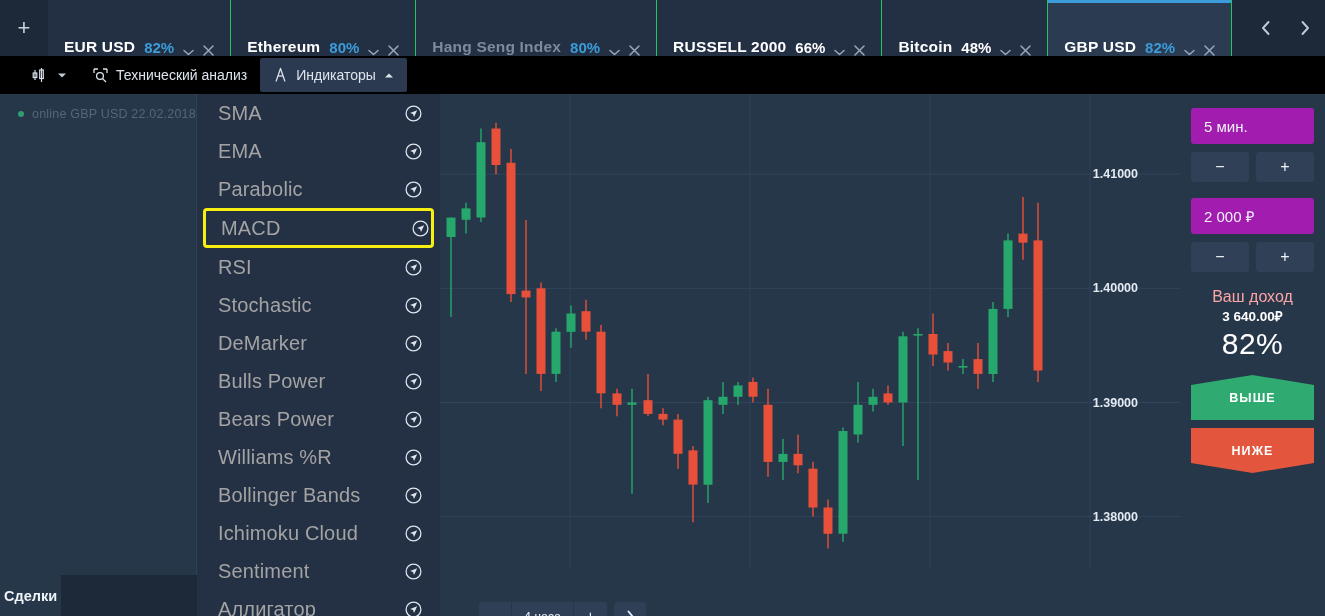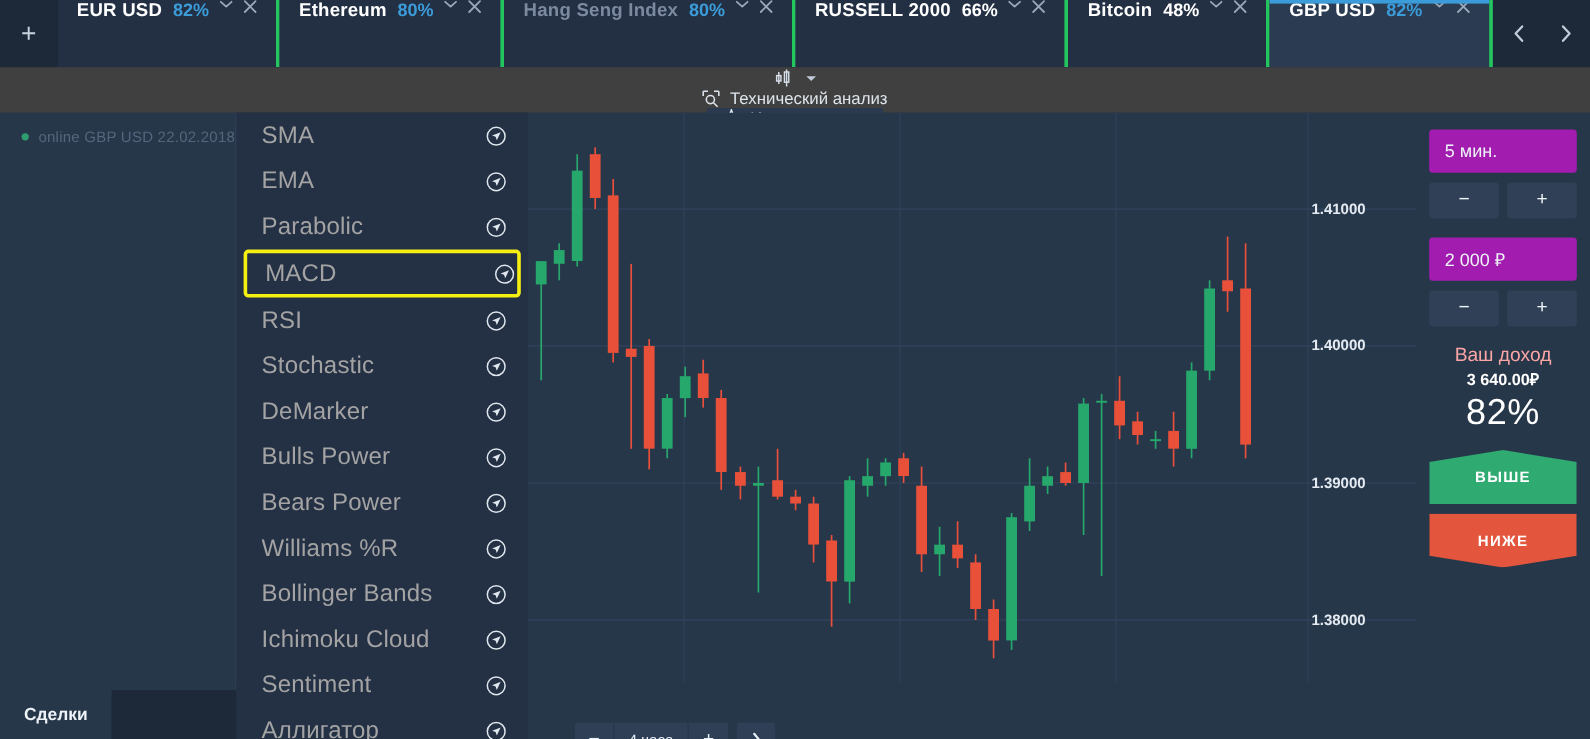--- a/index.html
+++ b/index.html
@@ -15,22 +15,22 @@
   .tabbar {
     position:absolute; top:0; left:0; width:1325px; height:56px;
     background:#1d2838; display:flex; align-items:stretch;
   }
   .tab-add {
     width:48px; display:flex; align-items:center; justify-content:center;
     color:#c8d2de; font-size:22px; font-weight:300; cursor:pointer;
   }
   .tabs-wrap { display:flex; align-items:stretch; flex:1; overflow:hidden; }
   .tab {
-    display:flex; align-items:flex-start; gap:9px; padding:0 16px;
-    background:#233044; border-right:3px solid #22c55e;
+    display:flex; align-items:flex-end; gap:9px; padding:0 16px;
+    background:#233044; border-right:1px solid #22c55e;
     cursor:pointer; position:relative; white-space:nowrap;
   }
   .tab.active { background:#2a3b52; }
   .tab.active::before {
     content:""; position:absolute; left:0; right:0; top:0; height:3px;
     background:#3b9cd9;
   }
   .tab-name { font-size:15.5px; font-weight:bold; color:#ffffff; letter-spacing:.2px; }
   .tab-name.muted { color:#7c8aa0; }
   .tab-pct { font-size:15px; font-weight:bold; color:#3b9cd9; }
@@ -42,21 +42,21 @@
   .tab-caret svg, .tab-close svg { display:block; }
   .tab-navs { display:flex; align-items:stretch; }
   .tab-nav {
     width:40px; display:flex; align-items:center; justify-content:center;
     color:#c2ccd9; cursor:pointer; background:#1d2838;
   }
 
   
   .toolbar {
     position:absolute; top:56px; left:0; width:1325px; height:38px;
-    background:#404040; display:flex; align-items:center; gap:0;flex-direction:column;
+    background:#000000; display:flex; align-items:center; padding-left:18px; gap:0;
   }
   .tb-btn {
     display:flex; align-items:center; gap:8px; height:34px; padding:0 13px;
     color:#dde4ec; font-size:14px; cursor:pointer; border-radius:2px;
   }
   .tb-btn.active { background:#2b3a50; }
   .tb-icon { display:flex; align-items:center; }
 
   
   .chart-area {
@@ -148,21 +148,21 @@
     background:#e3553c; margin-top:8px;
     clip-path:polygon(0% 0%, 100% 0%, 100% 78%, 50% 100%, 0% 78%);
   }
 
   
   .bottombar {
     position:absolute; bottom:0; left:0; width:197px; height:41px;
     background:#1d2838; display:flex; align-items:stretch; z-index:50;
   }
   .bb-tab {
-    display:flex; align-items:center; justify-content:center; padding:0 20px;
+    display:flex; align-items:center; justify-content:center; padding:0 4px;
     font-size:14.5px; font-weight:bold; color:#eef3f8; cursor:pointer;
   }
   .bb-tab.active { background:#27374a; }
 </style>
 </head>
 <body>
 
 <div id="app">
 
   <div class="tabbar">

